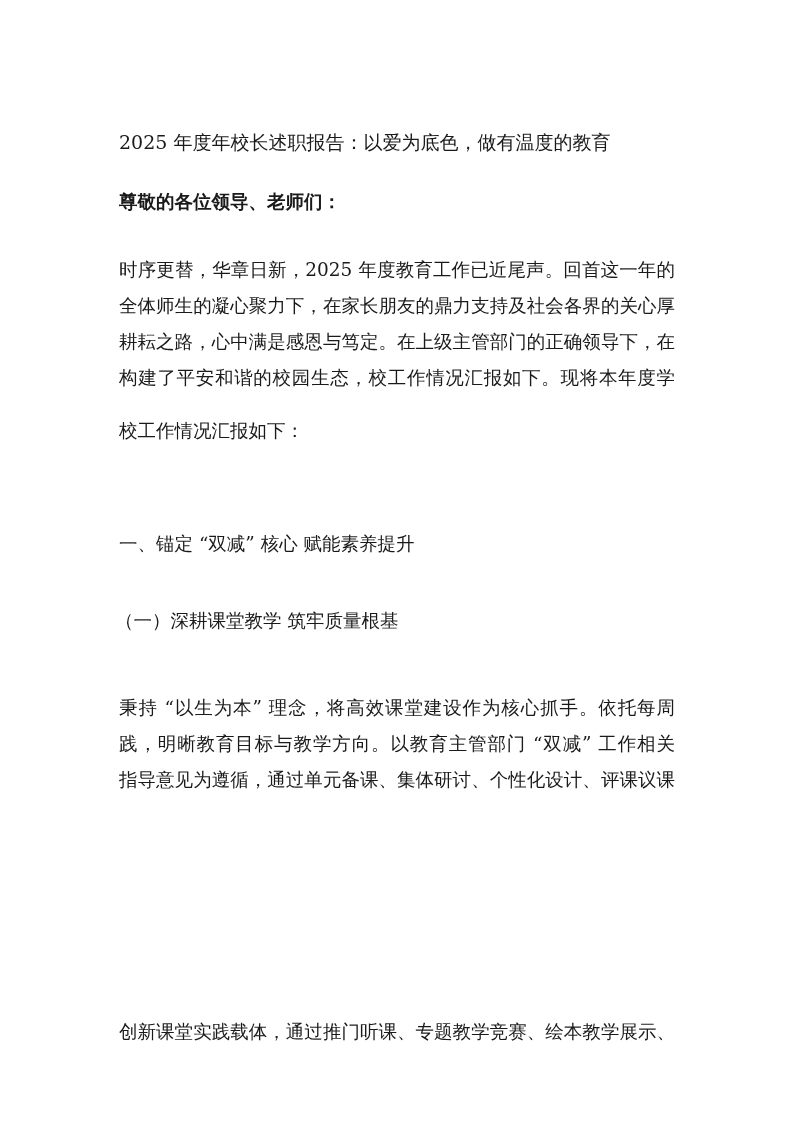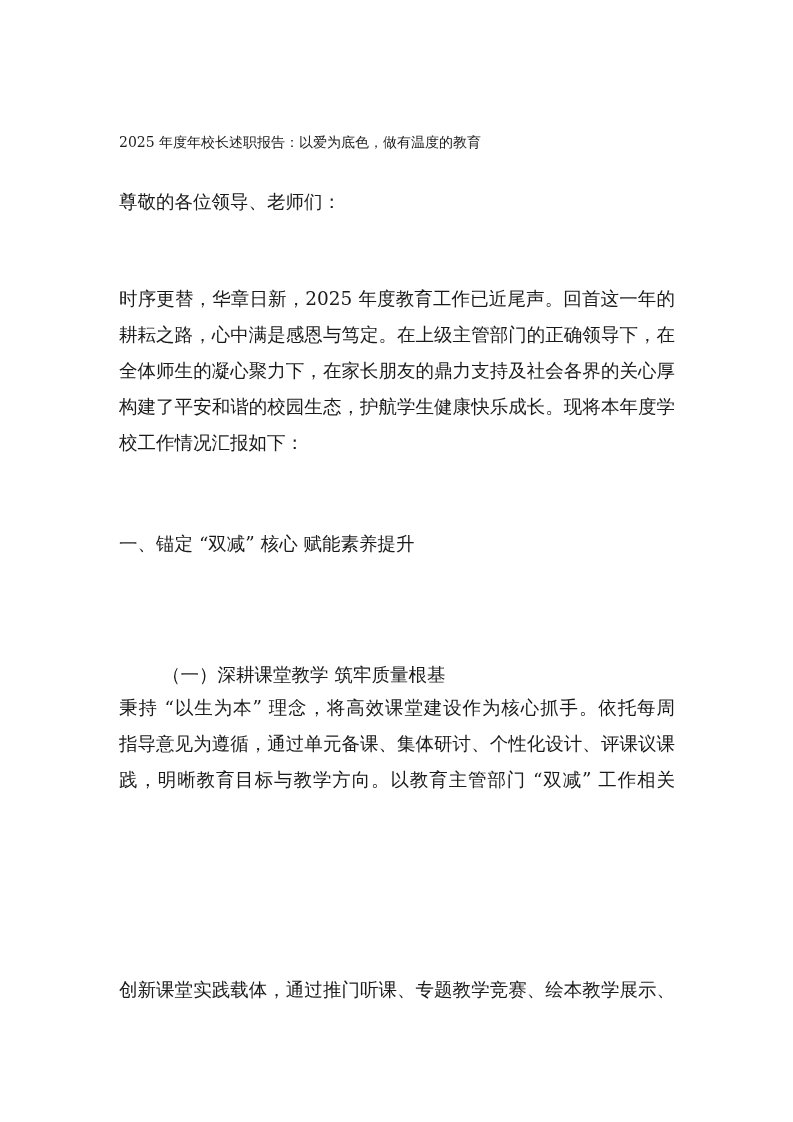--- a/index.html
+++ b/index.html
@@ -1,44 +1,44 @@
 <!DOCTYPE html>
 <html><head>
 <meta charset="utf-8">
 <style>
   html, body { margin:0; padding:0; background:#ffffff; }
   body { width:793px; height:1122px; position:relative; overflow:hidden;
          font-family: "DejaVu Serif", "Liberation Serif", serif; color:#1a1a1a; }
   .page { position:absolute; left:119px; top:0; width:556px; }
   .line { position:absolute; left:0; white-space:nowrap; font-size:18.5px; line-height:24px; }
-  .title { font-size:14px; }
+  .title { font-size:19px; }
   .para { position:absolute; left:0; width:556px; font-size:18.5px; line-height:36px; text-align:justify; text-align-last:left; }
   .para span.l { display:block; white-space:nowrap; text-align:justify; text-align-last:justify; }
-  .para span.l.last { text-align-last:left; }
+  .para span.l.last { text-align-last:left;margin-top:17px; }
 </style>
 </head>
 <body>
 
 <div class="page">
   <div class="line title" style="top:130px;">2025 年度年校长述职报告：以爱为底色，做有温度的教育</div>
-  <div class="line" style="top:190px;">尊敬的各位领导、老师们：</div>
+  <div class="line" style="top:190px;font-weight:bold;">尊敬的各位领导、老师们：</div>
 
-  <div class="para" style="top:281px;">
+  <div class="para" style="top:252px;">
     <span class="l">时序更替，华章日新，2025  年度教育工作已近尾声。回首这一年的</span>
+    <span class="l">全体师生的凝心聚力下，在家长朋友的鼎力支持及社会各界的关心厚</span>
     <span class="l">耕耘之路，心中满是感恩与笃定。在上级主管部门的正确领导下，在</span>
-    <span class="l">全体师生的凝心聚力下，在家长朋友的鼎力支持及社会各界的关心厚</span>
-    <span class="l">构建了平安和谐的校园生态，护航学生健康快乐成长。现将本年度学</span>
+    <span class="l">构建了平安和谐的校园生态，校工作情况汇报如下。现将本年度学</span>
     <span class="l last">校工作情况汇报如下：</span>
   </div>
 
   <div class="line" style="top:532px;">一、锚定 “双减” 核心 赋能素养提升</div>
-  <div class="line" style="top:663px; left:-4px;margin-left:47px;">（一）深耕课堂教学 筑牢质量根基</div>
+  <div class="line" style="top:609px; left:-4px;">（一）深耕课堂教学 筑牢质量根基</div>
 
   <div class="para" style="top:690px;">
     <span class="l">秉持 “以生为本” 理念，将高效课堂建设作为核心抓手。依托每周</span>
+    <span class="l">践，明晰教育目标与教学方向。以教育主管部门 “双减” 工作相关</span>
     <span class="l">指导意见为遵循，通过单元备课、集体研讨、个性化设计、评课议课</span>
-    <span class="l">践，明晰教育目标与教学方向。以教育主管部门 “双减” 工作相关</span>
   </div>
 
-  <div class="para" style="top:972px;">
+  <div class="para" style="top:1016px;font-family:Liberation Mono, monospace;">
     <span class="l">创新课堂实践载体，通过推门听课、专题教学竞赛、绘本教学展示、</span>
   </div>
 </div>
 
 </body></html>

